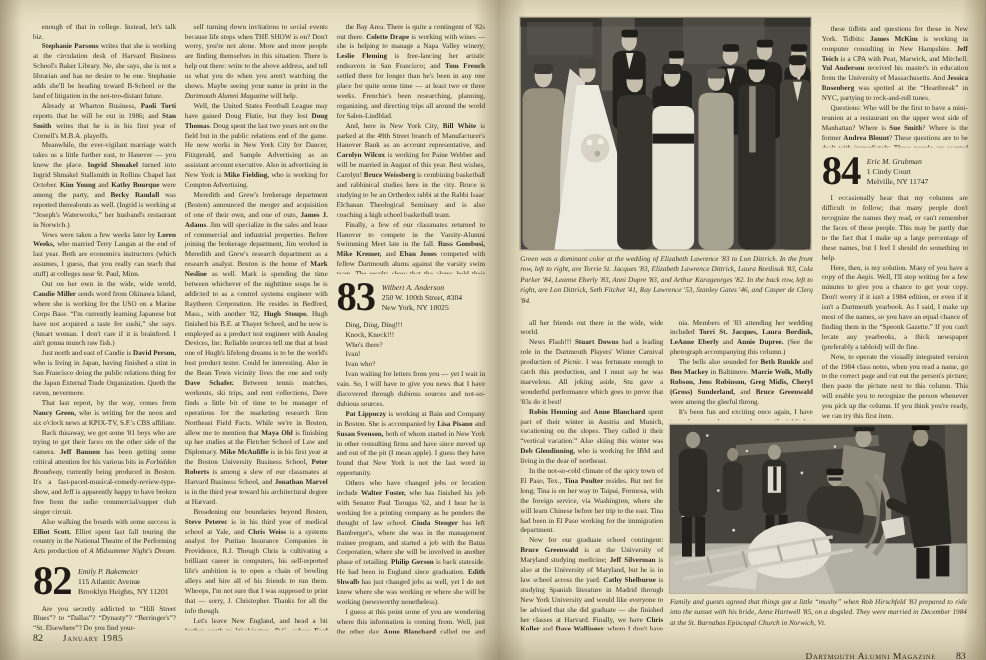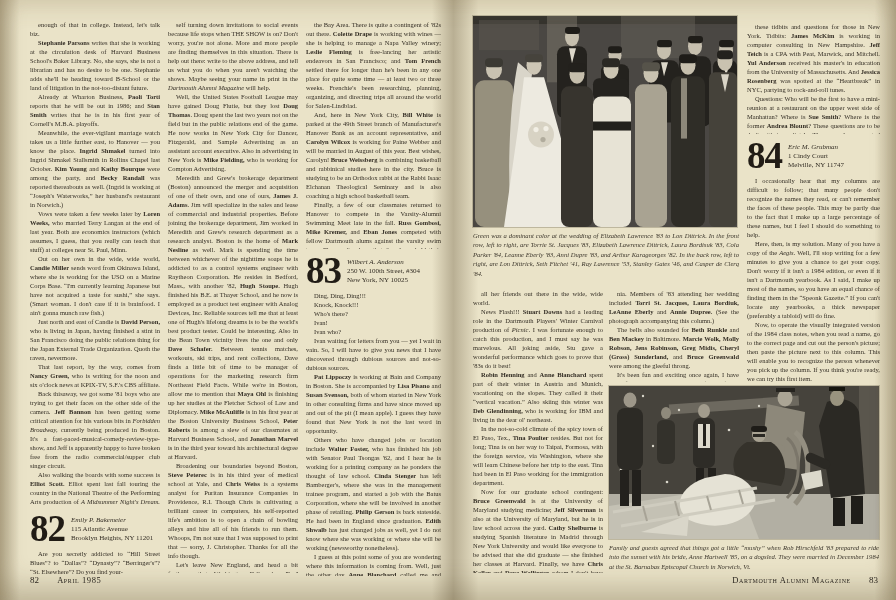--- a/index.html
+++ b/index.html
@@ -98,21 +98,21 @@
         <p class="para">Ivan who?</p>
         <p class="para">Ivan waiting for letters from you — yet I wait in vain. So, I will have to give you news that I have discovered through dubious sources and not-so-dubious sources.</p>
         <p class="para"><b>Pat Lippoczy</b> is working at Bain and Company in Boston. She is accompanied by <b>Lisa Pisano</b> and <b>Susan Svenson,</b> both of whom started in New York in other consulting firms and have since moved up and out of the pit (I mean apple). I guess they have found that New York is not the last word in opportunity.</p>
         <p class="para">Others who have changed jobs or location include <b>Walter Foster,</b> who has finished his job with Senator Paul Tsongas '62, and I hear he is working for a printing company as he ponders the thought of law school. <b>Cinda Stenger</b> has left Bamberger's, where she was in the management trainee program, and started a job with the Batus Corporation, where she will be involved in another phase of retailing. <b>Philip Gerson</b> is back stateside. He had been in England since graduation. <b>Edith Shwalb</b> has just changed jobs as well, yet I do not know where she was working or where she will be working (newsworthy nonetheless).</p>
         <p class="para">I guess at this point some of you are wondering where this information is coming from. Well, just the other day <b>Anne Blanchard</b> called me and suggested that we get together and share our knowledge of '83s living on the upper west side of Manhattan. During the conversation, I learned of many people located all over the United States and abroad. And, by the way, Anne says hello to</p>
       </div>
   </div>
 
   <div class="footer" style="left:30px;top:575px">
     <span class="pg">82</span><span class="gap"></span>
-    <span class="smallcaps">April 1985</span>
+    <span class="smallcaps">January 1985</span>
   </div>
 
   <div class="photo" style="left:473px;top:16px;width:264px;height:211px">
     <svg viewBox="0 0 264 210" preserveAspectRatio="none">
       <rect width="264" height="210" fill="#4a4743"></rect>
       <rect width="264" height="8" fill="#35332e"></rect>
       <rect x="74" y="0" width="30" height="66" fill="#837d72" opacity="0.45"></rect>
       <rect x="148" y="0" width="74" height="42" fill="#615d55" opacity="0.55"></rect>
       <rect x="6" y="4" width="60" height="30" fill="#5c584f" opacity="0.5"></rect>
 
@@ -286,18 +286,18 @@
       <g stroke="#a7a396" stroke-width="2">
         <path d="M34,120 L38,135"></path>
           <path d="M66,115 L70,130"></path>
           <path d="M98,110 L102,124"></path>
           <path d="M130,104 L134,118"></path>
       </g>
     </svg>
   </div>
   <div class="caption" style="left:609px;top:543px;width:270px">Family and guests agreed that things got a little “mushy” when Rob Hirschfeld '83 prepared to ride into the sunset with his bride, Anne Hartwell '85, on a dogsled. They were married in December 1984 at the St. Barnabas Episcopal Church in Norwich, Vt.</div>
 
-  <div class="footer" style="right:18px;top:575px;text-align:right">
+  <div class="footer" style="right:18px;top:591px;text-align:right">
     <span class="smallcaps">Dartmouth Alumni Magazine</span><span class="gap"></span>
     <span class="pg">83</span>
   </div>
 
 </div>
 
 </body></html>

